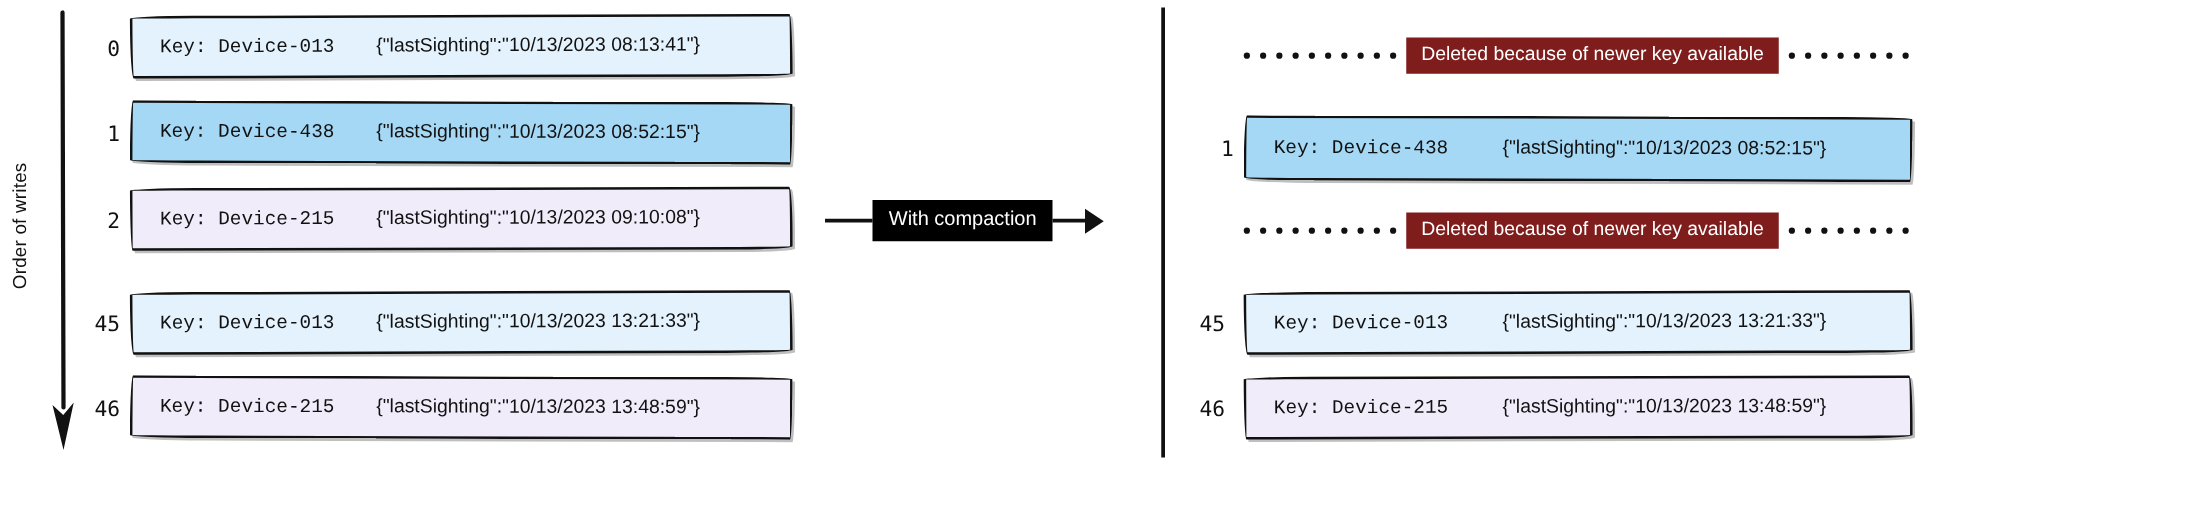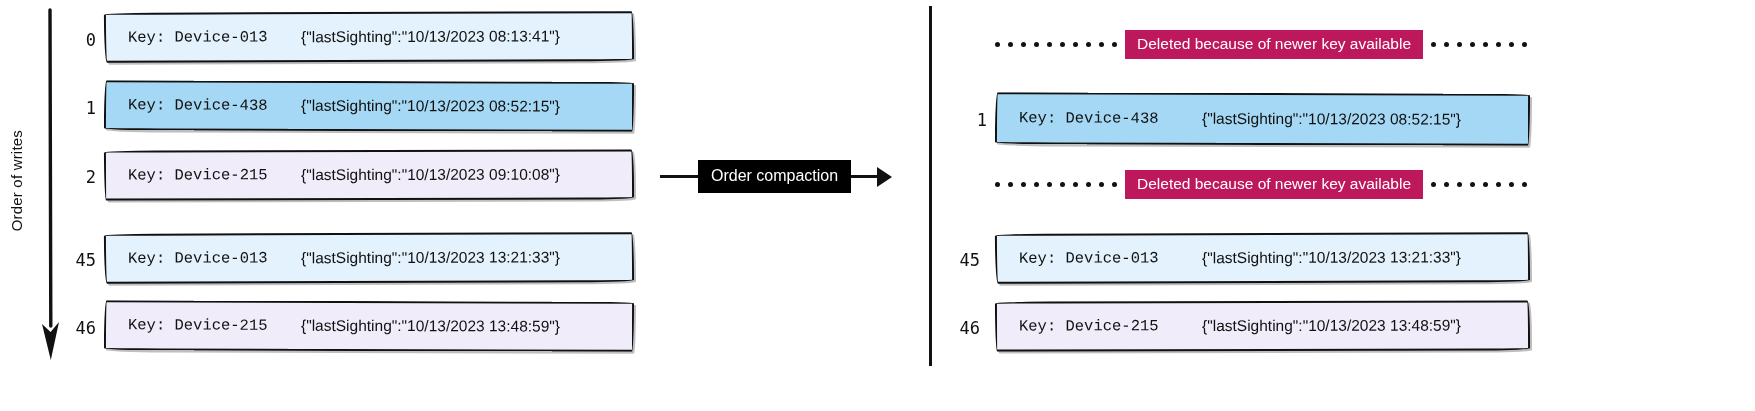--- a/index.html
+++ b/index.html
@@ -48,21 +48,21 @@
   
   .hd1 { border-radius: 170px 8px 180px 10px / 7px 160px 8px 150px; transform: rotate(-0.18deg); }
   .hd2 { border-radius: 9px 190px 7px 200px / 150px 6px 170px 8px;  transform: rotate(0.16deg); }
   .hd3 { border-radius: 200px 10px 160px 8px / 8px 140px 9px 180px; transform: rotate(-0.12deg); }
 
   
   .banner-wrap { position: absolute; display: flex; align-items: center; }
   .dots { height: 4px; display: flex; align-items: center; gap: 8px; }
   .dots i { display: block; width: 5px; height: 5px; background: #111; border-radius: 50%; }
   .banner {
-    background: #be185d; color: #fff;
+    background: #7f1d1d; color: #fff;
     font-size: 15.5px; padding: 5px 12px 6px;
     white-space: nowrap;
   }
 
   
   .compaction { position: absolute; left: 660px; top: 160px; display: flex; align-items: center; }
   .cline { width: 38px; height: 3px; background: #111; }
   .clabel { background: #000; color: #fff; font-size: 16px; padding: 7px 13px 8px; white-space: nowrap; }
   .cline2 { width: 26px; height: 3px; background: #111; }
   .chead {
@@ -108,21 +108,21 @@
   </div>
 
   <div class="idx" style="left:62px; top:318px;">46</div>
   <div class="card hd2" style="left:104px; top:301px; width:530px; height:50px; background:#f0ecfa;">
     <span class="key">Key: Device-215</span>
     <span class="value">{"lastSighting":"10/13/2023 13:48:59"}</span>
   </div>
 
   <div class="compaction">
     <div class="cline"></div>
-    <div class="clabel">Order compaction</div>
+    <div class="clabel">With compaction</div>
     <div class="cline2"></div>
     <div class="chead"></div>
   </div>
 
   <div class="divider"></div>
 
   <div class="banner-wrap" style="left:995px; top:30px;">
     <div class="dots">
       <i></i>
         <i></i>

